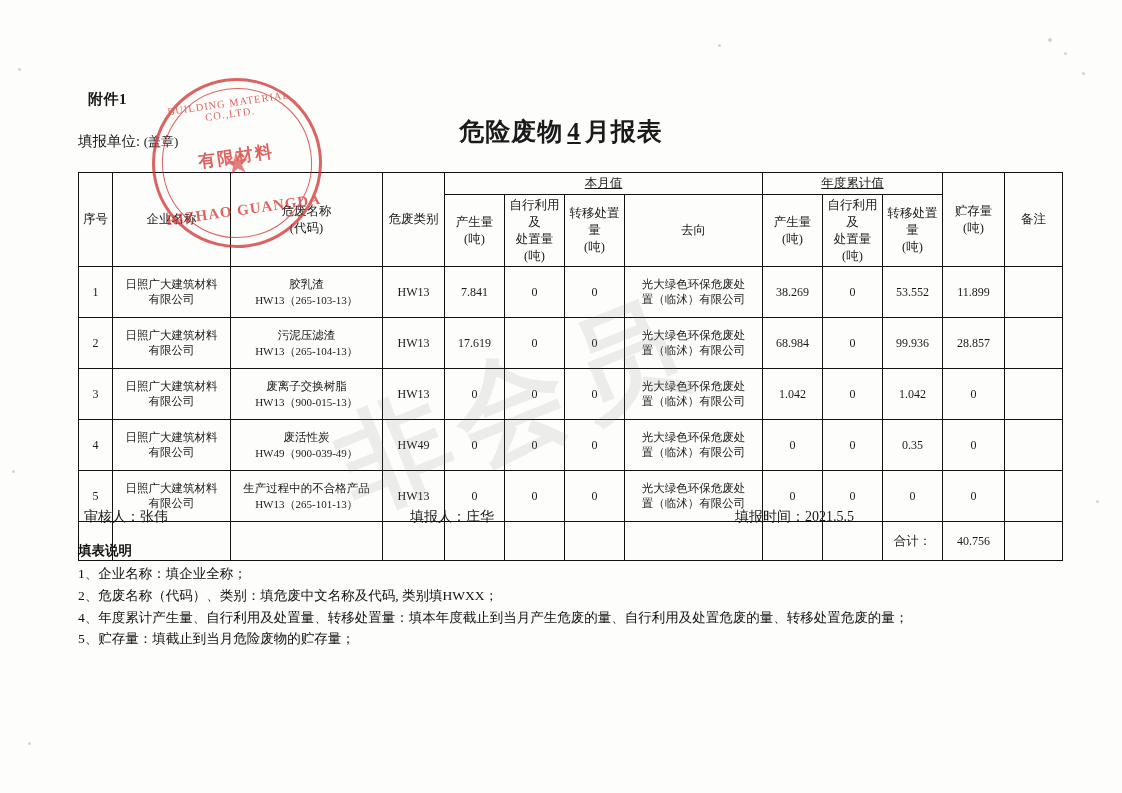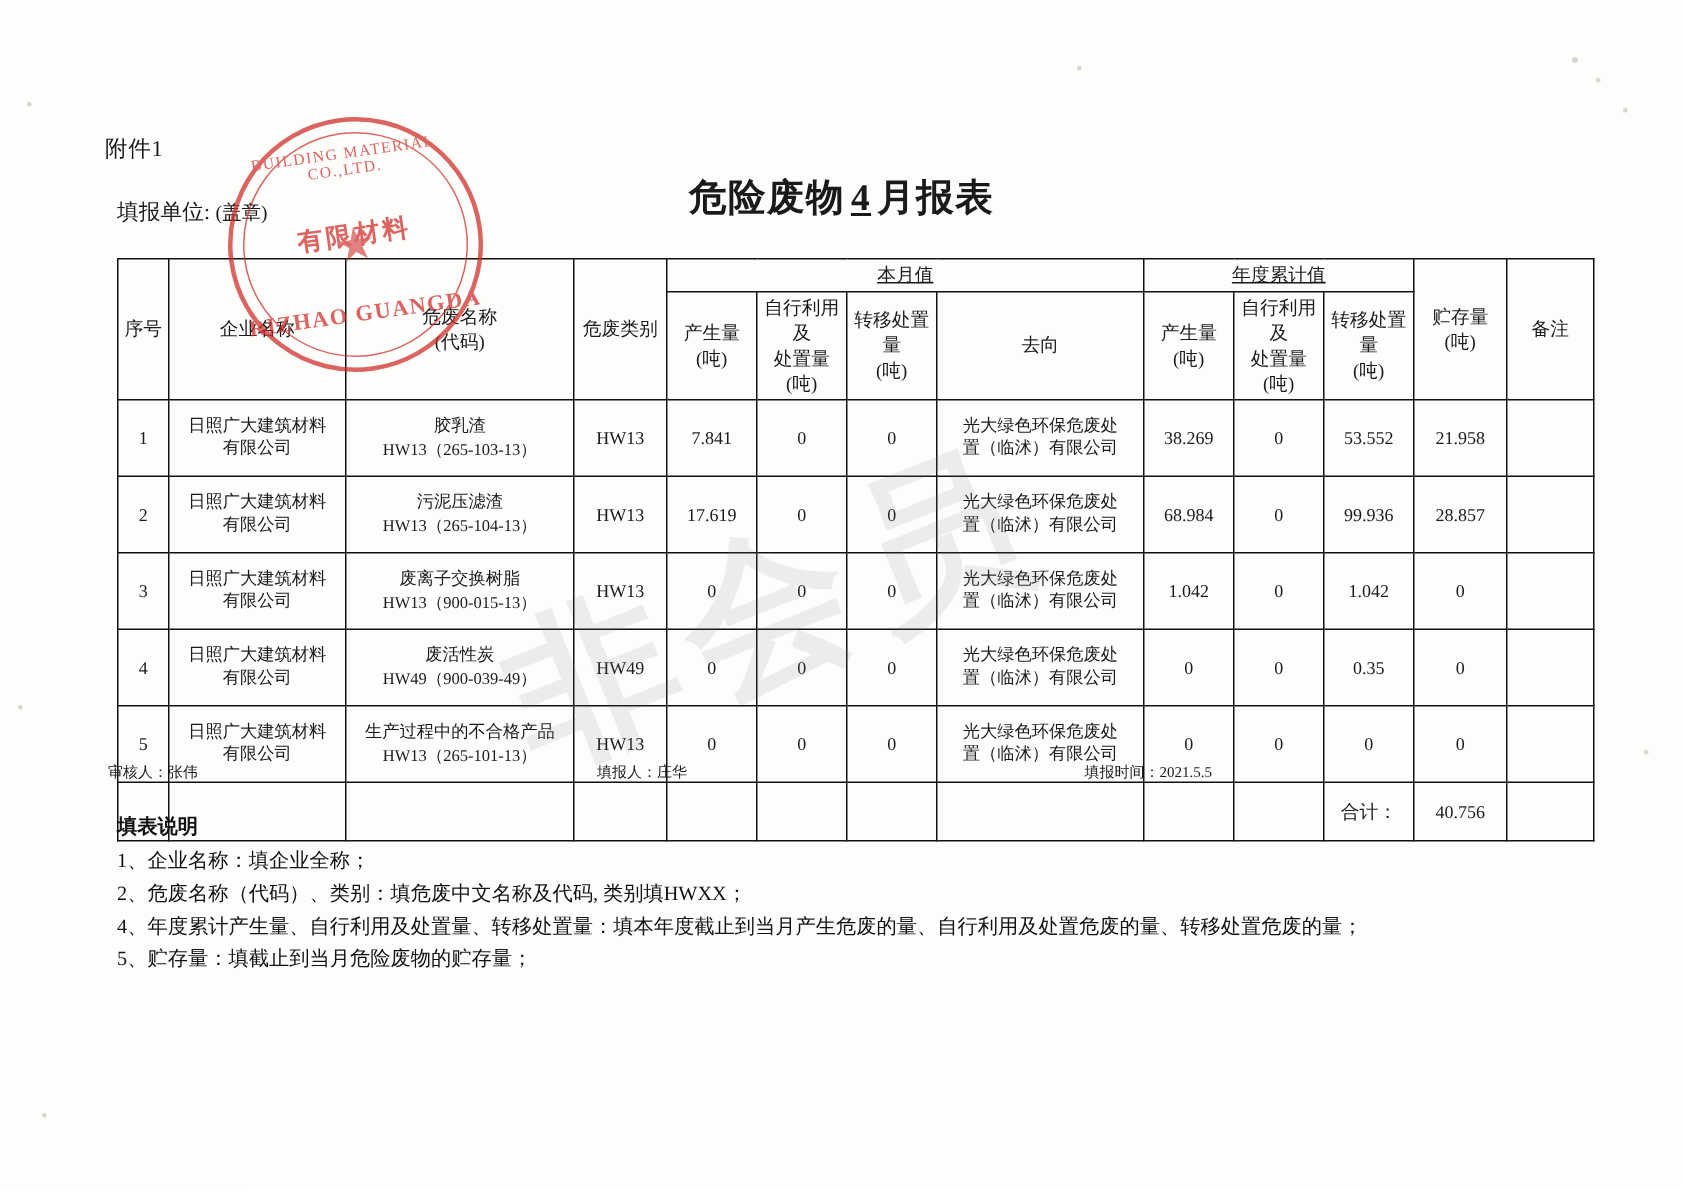--- a/index.html
+++ b/index.html
@@ -24,24 +24,25 @@
   }
   
   .speck {
     position: absolute;
     background: #b9b0ae;
     border-radius: 50%;
     opacity: .55;
   }
   .attachment-label {
     position: absolute;
-    left: 70px;
+    left: 88px;
     top: 90px;
     font-size: 15px;
     letter-spacing: .5px;
+    font-weight: bold;
   }
   .doc-title {
     position: absolute;
     left: 0;
     top: 115px;
     width: 1122px;
     text-align: center;
     font-size: 25px;
     font-weight: bold;
     letter-spacing: 1px;
@@ -99,25 +100,25 @@
   td.wname .wcode {
     font-size: 11px;
   }
   tr.data td { height: 46px; }
   tr.total td { height: 34px; }
   .total-label { text-align: center; font-size: 12.5px; }
 
   
   .sign-row {
     position: absolute;
-    left: 68px;
+    left: 80px;
     top: 504px;
     width: 966px;
     height: 30px;
-    font-size: 10px;
+    font-size: 14px;
   }
   .sign-auditor { position: absolute; left: 4px; top: 4px; }
   .sign-filler  { position: absolute; left: 330px; top: 4px; }
   .sign-date    { position: absolute; left: 655px; top: 4px; }
 
   
   .notes {
     position: absolute;
     left: 78px;
     top: 540px;
@@ -290,21 +291,21 @@
           <div class="wcode">HW13（265-103-13）</div>
         </td>
         <td>HW13</td>
         <td>7.841</td>
         <td>0</td>
         <td>0</td>
         <td class="dest"><span class="ml">光大绿色环保危废处<br>置（临沭）有限公司</span></td>
         <td>38.269</td>
         <td>0</td>
         <td>53.552</td>
-        <td>21.958</td>
+        <td>11.899</td>
         <td></td>
       </tr>
 
       <tr class="data">
         <td>2</td>
         <td class="corp"><span class="ml">日照广大建筑材料<br>有限公司</span></td>
         <td class="wname">
           <div>污泥压滤渣</div>
           <div class="wcode">HW13（265-104-13）</div>
         </td>

